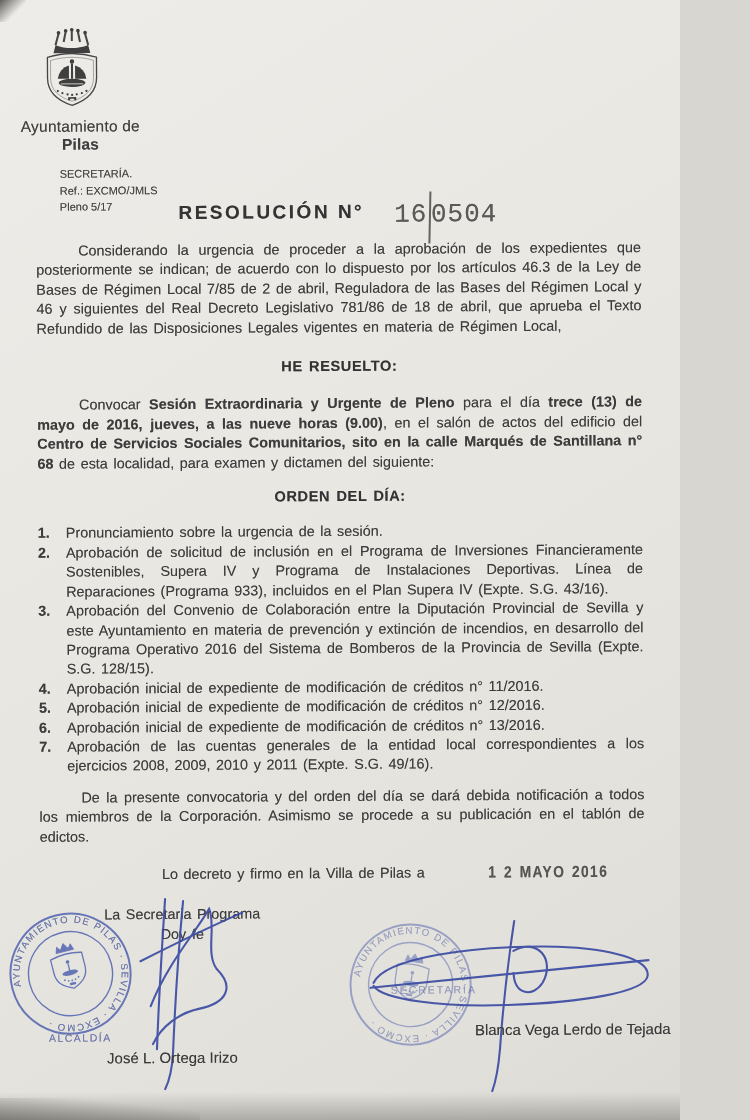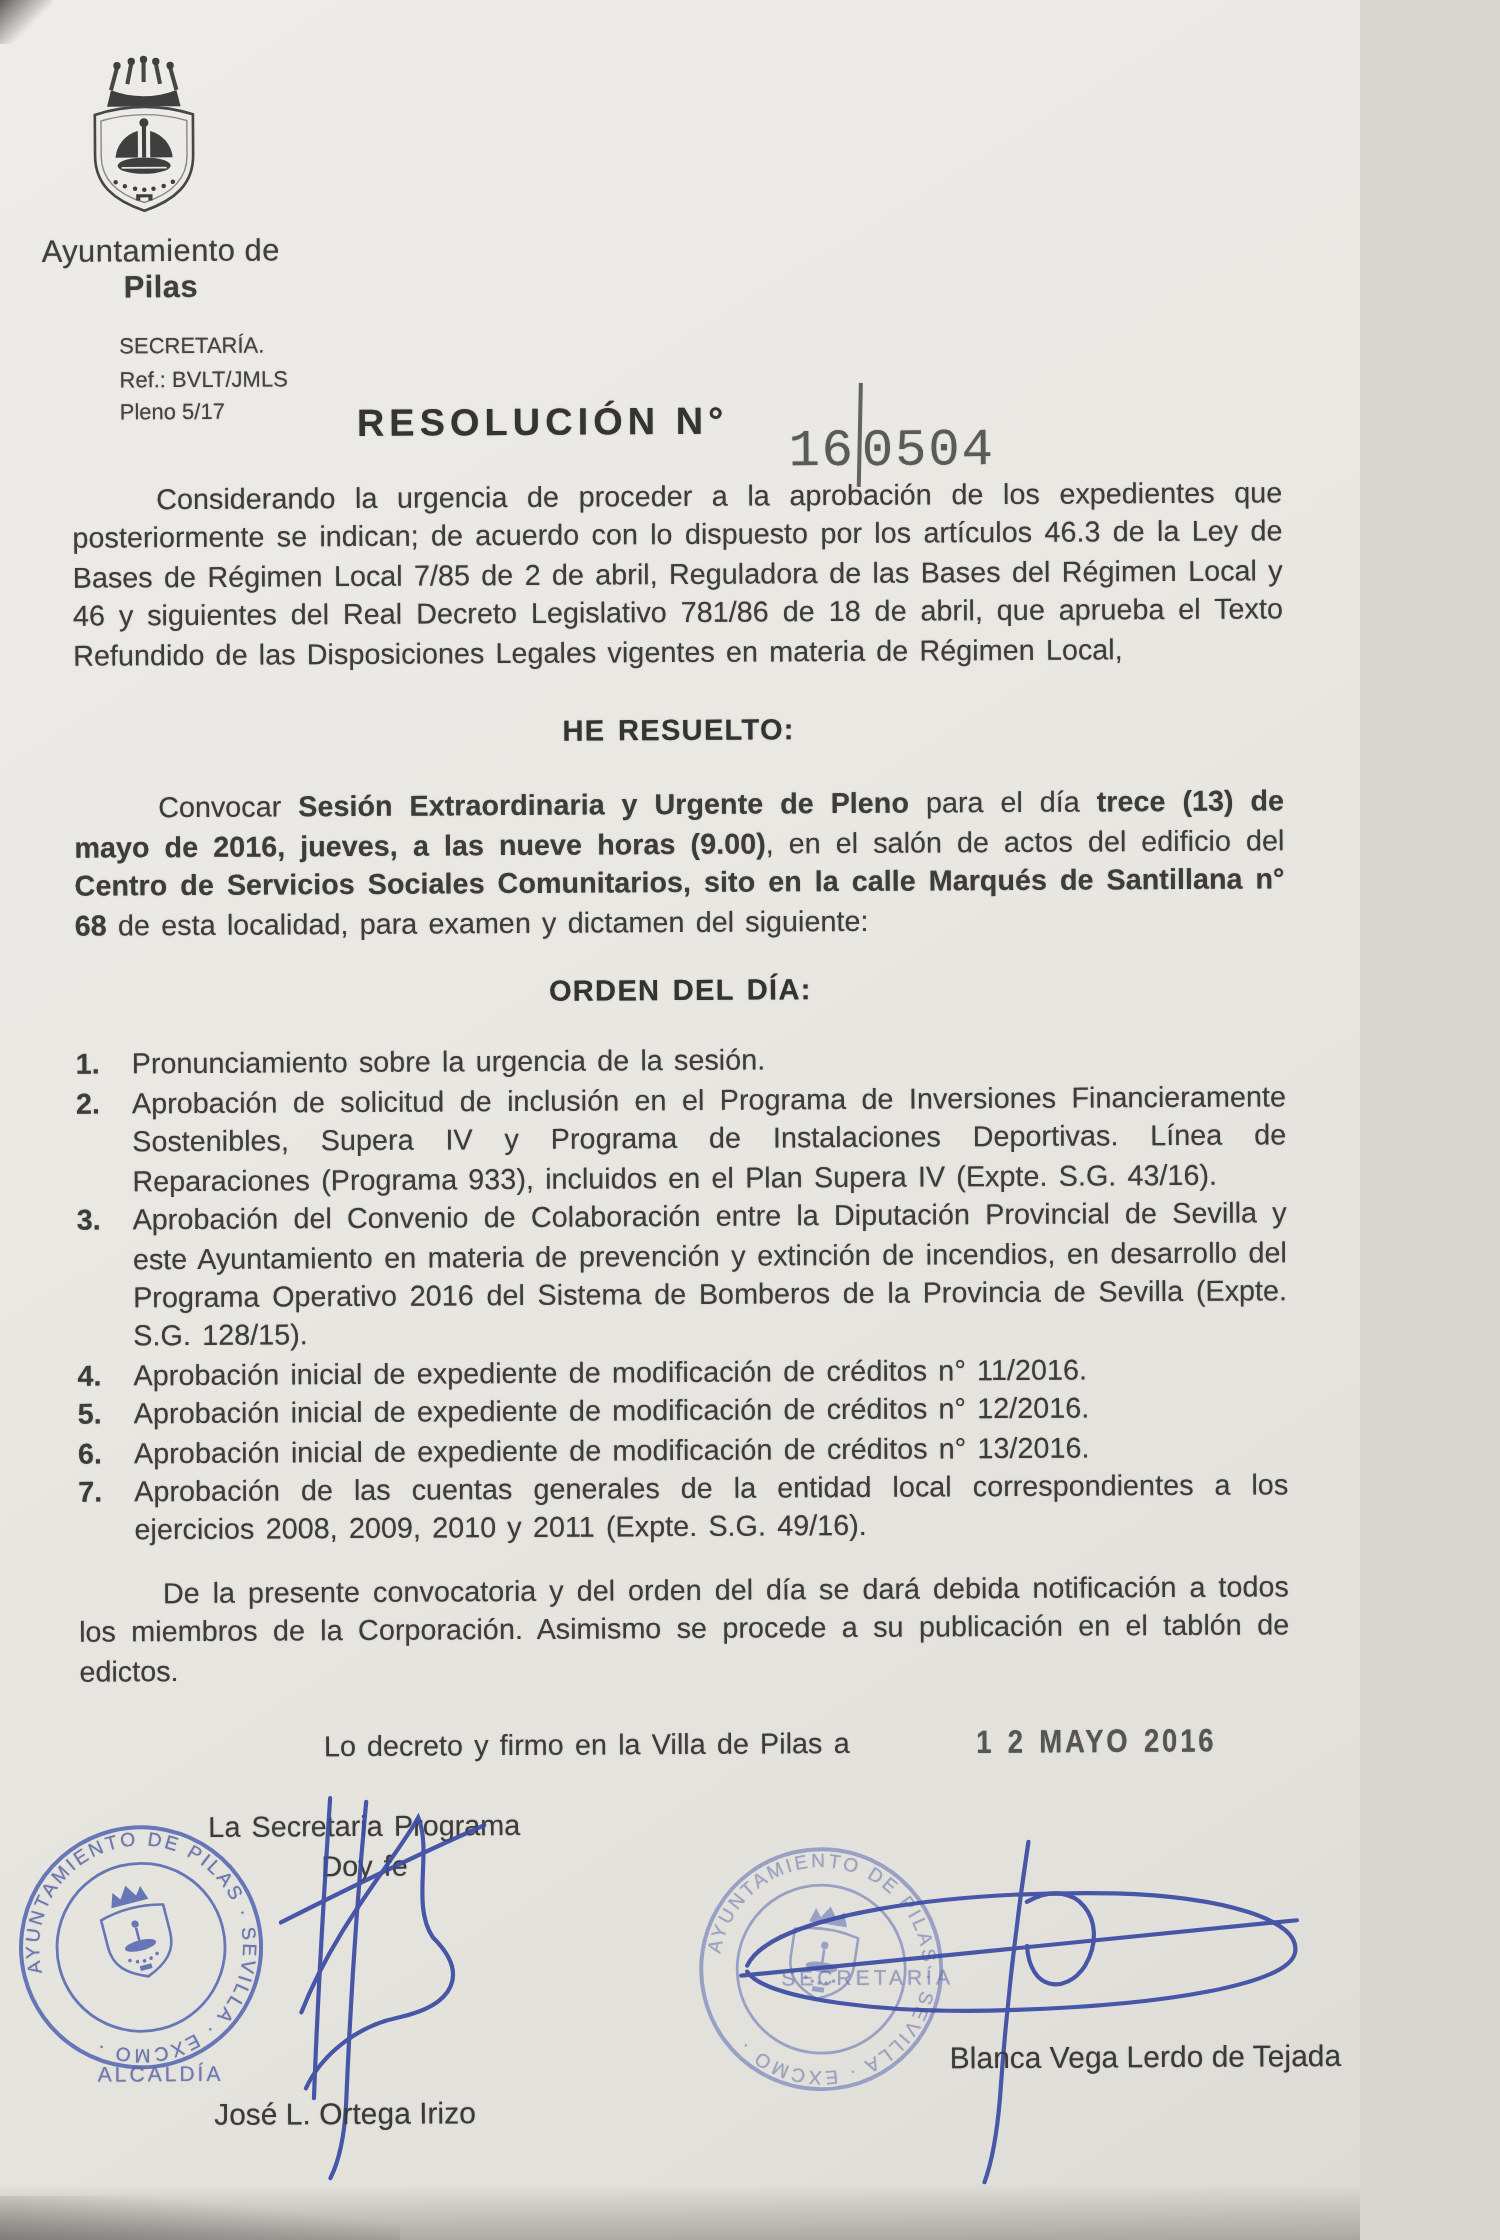--- a/index.html
+++ b/index.html
@@ -22,21 +22,21 @@
   .crest{position:absolute;left:28px;top:24px;width:94px;height:94px;}
   .org{position:absolute;left:8px;top:116px;width:150px;text-align:center;
     font-size:15.5px;letter-spacing:.2px;color:#3e3e3e;}
   .org b{font-weight:bold;}
   .refblock{position:absolute;left:62px;top:164px;font-size:11px;line-height:16.5px;color:#434343;}
 
   
   .title-row{position:absolute;top:196px;left:0;right:0;display:flex;
     justify-content:center;align-items:flex-start;gap:30px;}
   .title{font-size:19px;font-weight:bold;letter-spacing:2.5px;color:#343434;padding-top:5px;}
-  .stamp-num{display:inline-flex;align-items:flex-end;transform:translateY(-7px);
+  .stamp-num{display:inline-flex;align-items:center;transform:translateY(-7px);
     font-family:"Liberation Mono","DejaVu Sans Mono",monospace;font-size:26px;
     color:#4e4e4e;letter-spacing:1px;opacity:.92;}
   .stamp-num .bar{width:1.5px;height:52px;background:#585858;margin:0 1px;
     transform:translateY(3px) rotate(1.5deg);}
 
   
   .body{position:absolute;top:240px;left:38px;right:37px;
     font-size:14.4px;line-height:19.4px;word-spacing:1.6px;color:#3c3c3c;}
   p{margin:0;}
   .just{text-align:justify;}
@@ -104,21 +104,21 @@
             <circle cx="59" cy="64" r="1.1"></circle>
             <path d="M41,70 h8 v3 h-2 v-1.5 h-4 v1.5 h-2 z"></path>
           </g>
         </g>
       </svg>
     </div>
     <div class="org"><span>Ayuntamiento de </span><b>Pilas</b></div>
 
     <div class="refblock">
       <div>SECRETARÍA.</div>
-      <div>Ref.: BVLT/JMLS</div>
+      <div>Ref.: EXCMO/JMLS</div>
       <div>Pleno 5/17</div>
     </div>
 
     <div class="title-row">
       <span class="title">RESOLUCIÓN N°</span>
       <span class="stamp-num">
         <span>16</span>
         <span class="bar"></span>
         <span>0504</span>
       </span>

